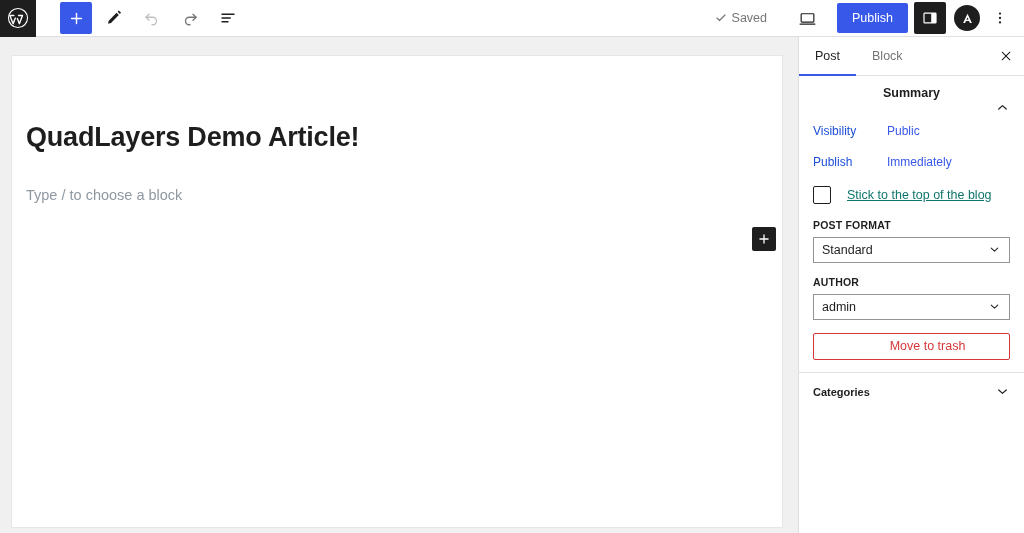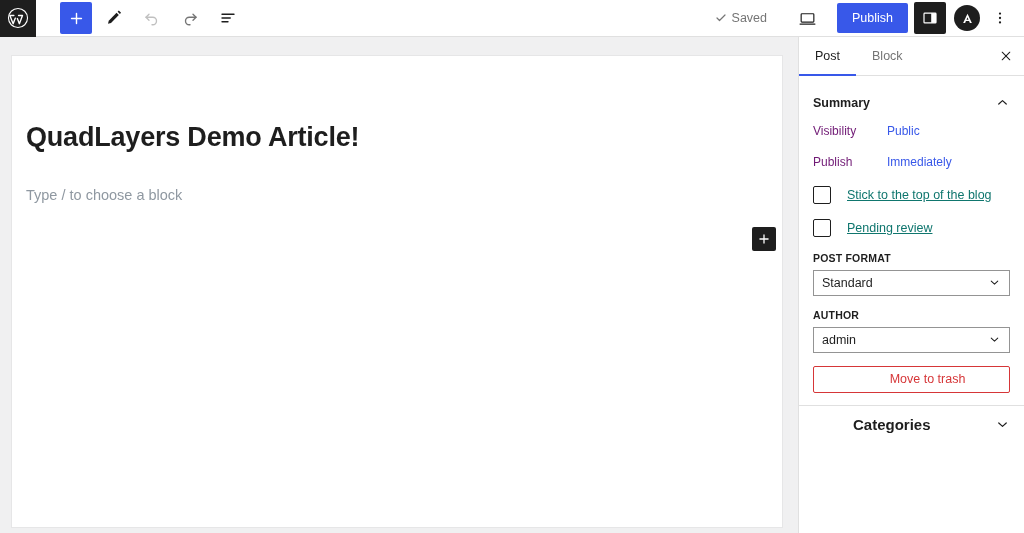--- a/index.html
+++ b/index.html
@@ -98,28 +98,28 @@
     height: 2px; background: #3858e9;
   }
   .close-x {
     margin-left: auto; width: 36px;
     display: flex; align-items: center; justify-content: center;
     cursor: pointer;
   }
 
   .panel-head {
     height: 33px; display: flex; align-items: center;
-    padding: 0 14px; margin-top: 10px; cursor: pointer;
+    padding: 0 14px; margin-top: 10px; cursor: pointer; flex-direction: column;
   }
   .panel-head .ttl { font-size: 12.5px; font-weight: 600; color: #1e1e1e; }
   .panel-head .chev { margin-left: auto; }
 
   .meta-rows { padding: 4px 14px 0 14px; }
   .meta-row { display: flex; margin-bottom: 14px; font-size: 12px; }
-  .meta-label { width: 74px; color: #701a75; flex: 0 0 74px; line-height: 1.45; }
+  .meta-label { width: 74px; color: #1d4ed8; flex: 0 0 74px; line-height: 1.45; }
   .meta-value { color: #3858e9; line-height: 1.45; cursor: pointer; word-break: break-word; }
 
   .chk-row {
     display: flex; align-items: center; padding: 0 14px;
     margin-bottom: 15px; cursor: pointer;
   }
   .chk-box {
     width: 18px; height: 18px; border: 1px solid #1e1e1e;
     border-radius: 2px; background: #fff; flex: 0 0 18px;
   }
@@ -143,21 +143,21 @@
     border: 1px solid #d63638; border-radius: 2px;
     background: #fff; color: #d63638;
     font-size: 12.5px; font-family: inherit; cursor: pointer; padding-left: 32px;
   }
   .divider { height: 1px; background: #e0e0e0; margin: 0; }
 
   .cat-head {
     height: 38px; display: flex; align-items: center;
     padding: 0 14px; cursor: pointer;
   }
-  .cat-head .ttl { font-size: 15px; font-weight: 600; color: #1e1e1e; margin-left: 40px; }
+  .cat-head .ttl { font-size: 11px; font-weight: 600; color: #1e1e1e; }
   .cat-head .chev { margin-left: auto; }
   svg { display: block; }
 </style>
 </head>
 <body>
 
 <div class="app">
 
   <div class="topbar">
 
@@ -285,24 +285,20 @@
         <span class="meta-label">Publish</span>
         <span class="meta-value">Immediately</span>
       </div>
     </div>
 
     <div class="chk-row">
       <span class="chk-box"></span>
       <span class="chk-label">Stick to the top of the blog</span>
     </div>
 
-    <div class="chk-row">
-      <span class="chk-box"></span>
-      <span class="chk-label">Pending review</span>
-    </div>
 
     <div class="field-group">
       <div class="field-label">POST FORMAT</div>
       <div class="select-box">
         <span>Standard</span>
         <span class="chev">
           <svg width="13" height="13" viewBox="0 0 24 24" fill="none" stroke="#1e1e1e" stroke-width="1.9" stroke-linecap="round" stroke-linejoin="round">
               <path d="M6 9.5l6 5.5 6-5.5"></path>
             </svg>
         </span>

